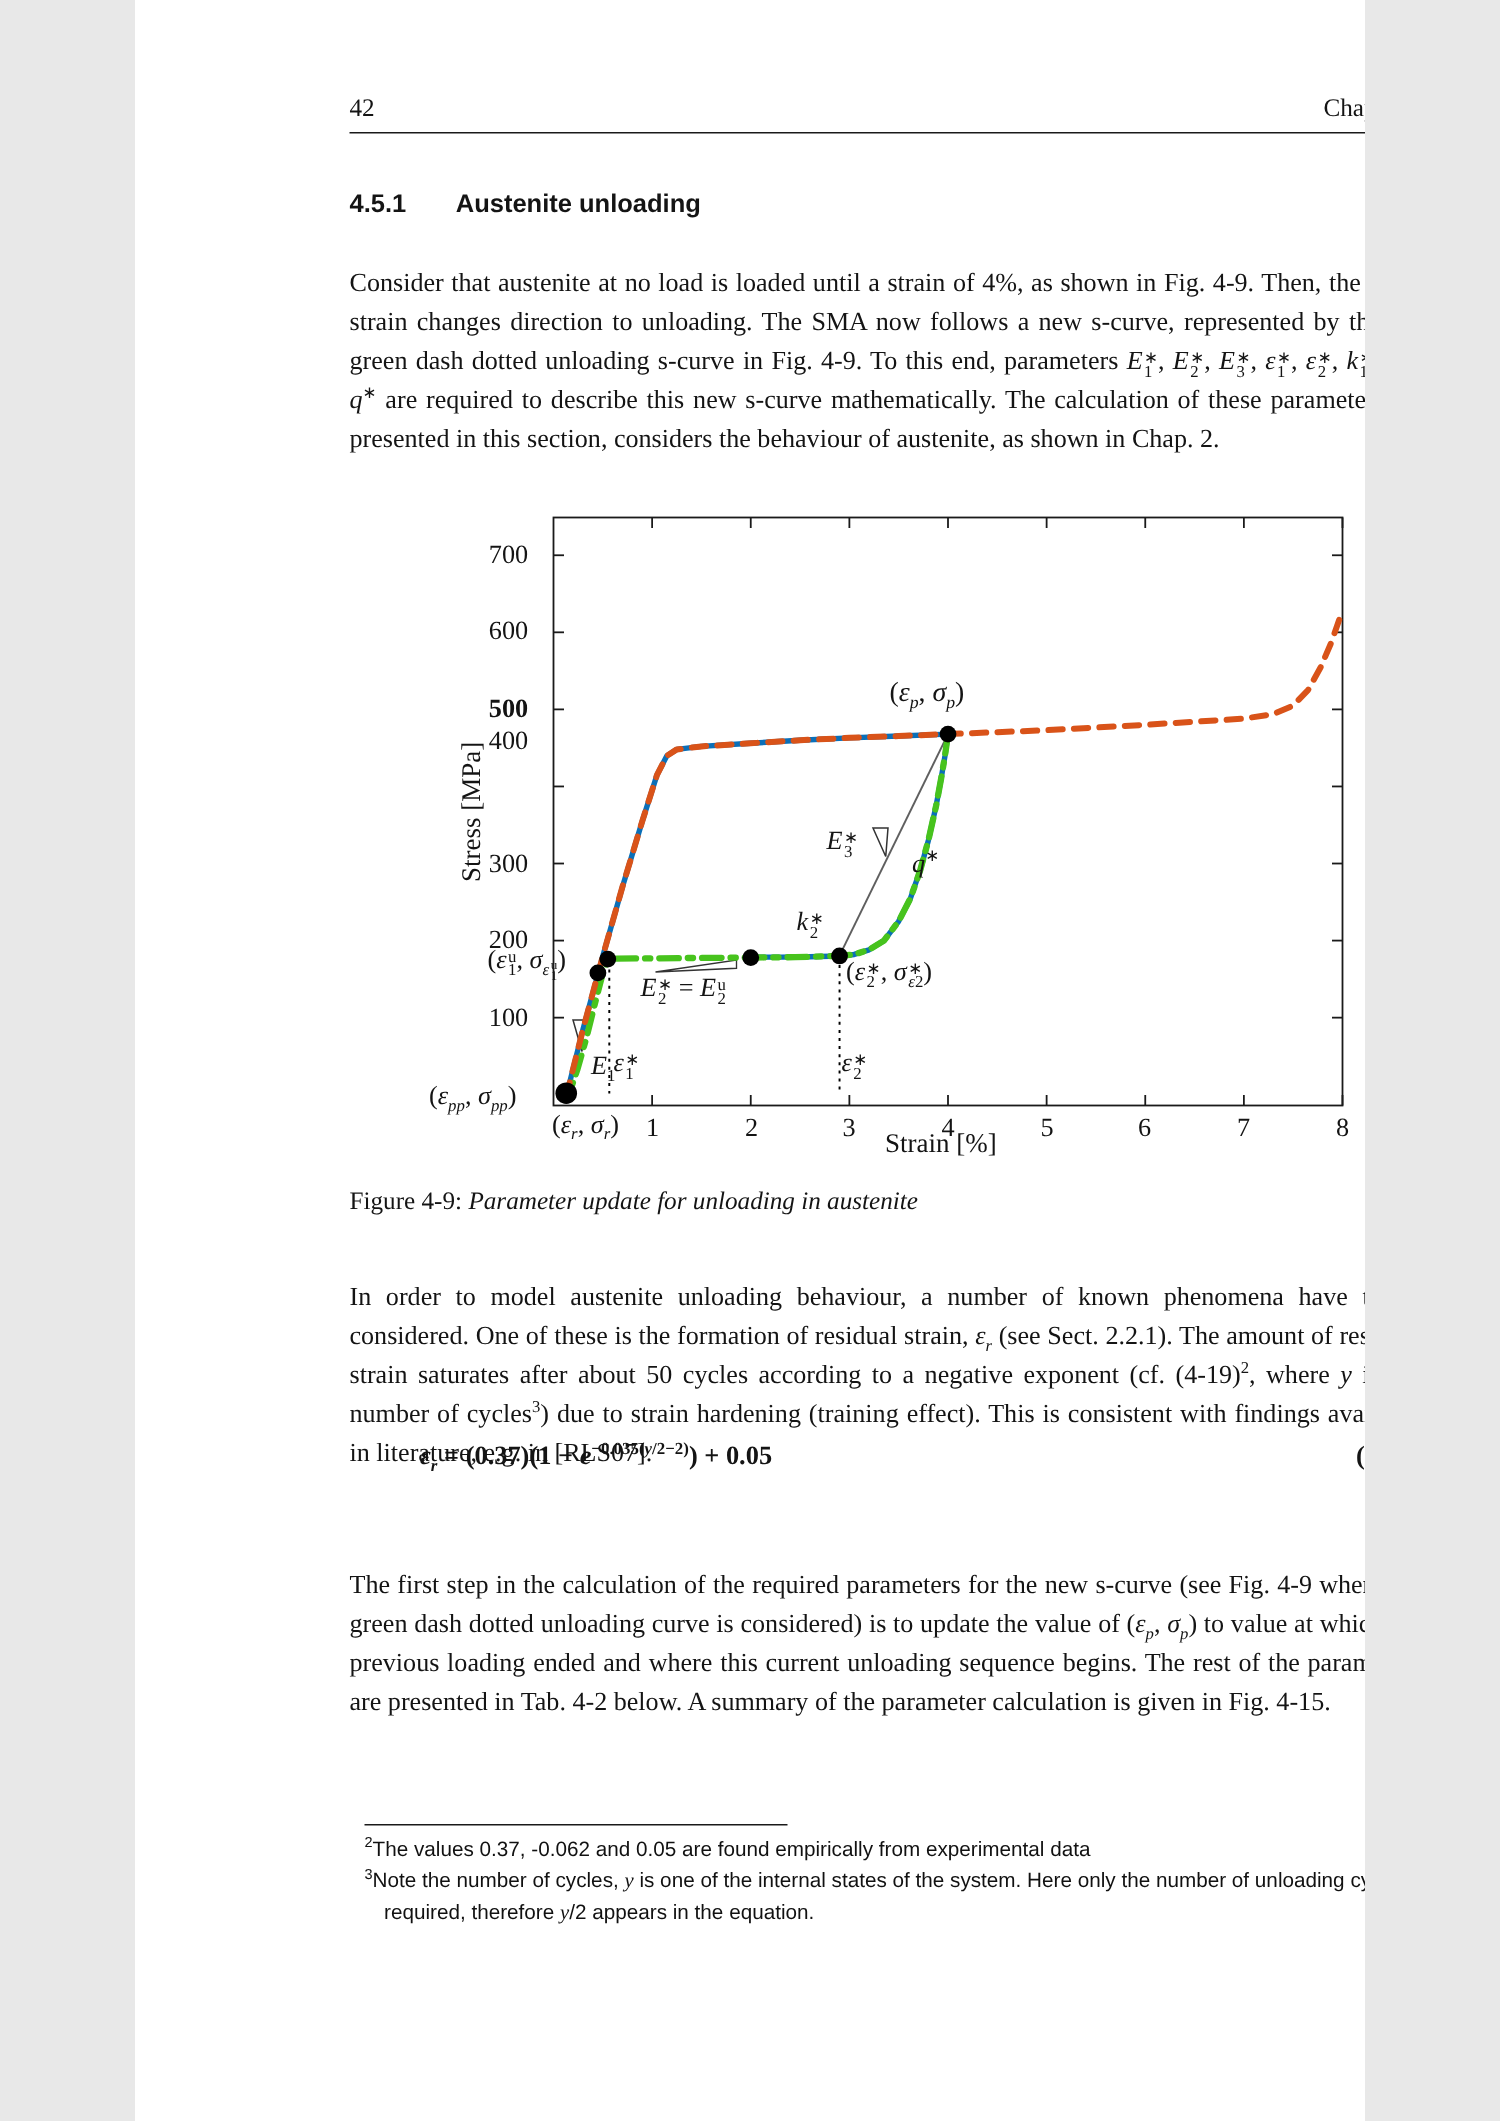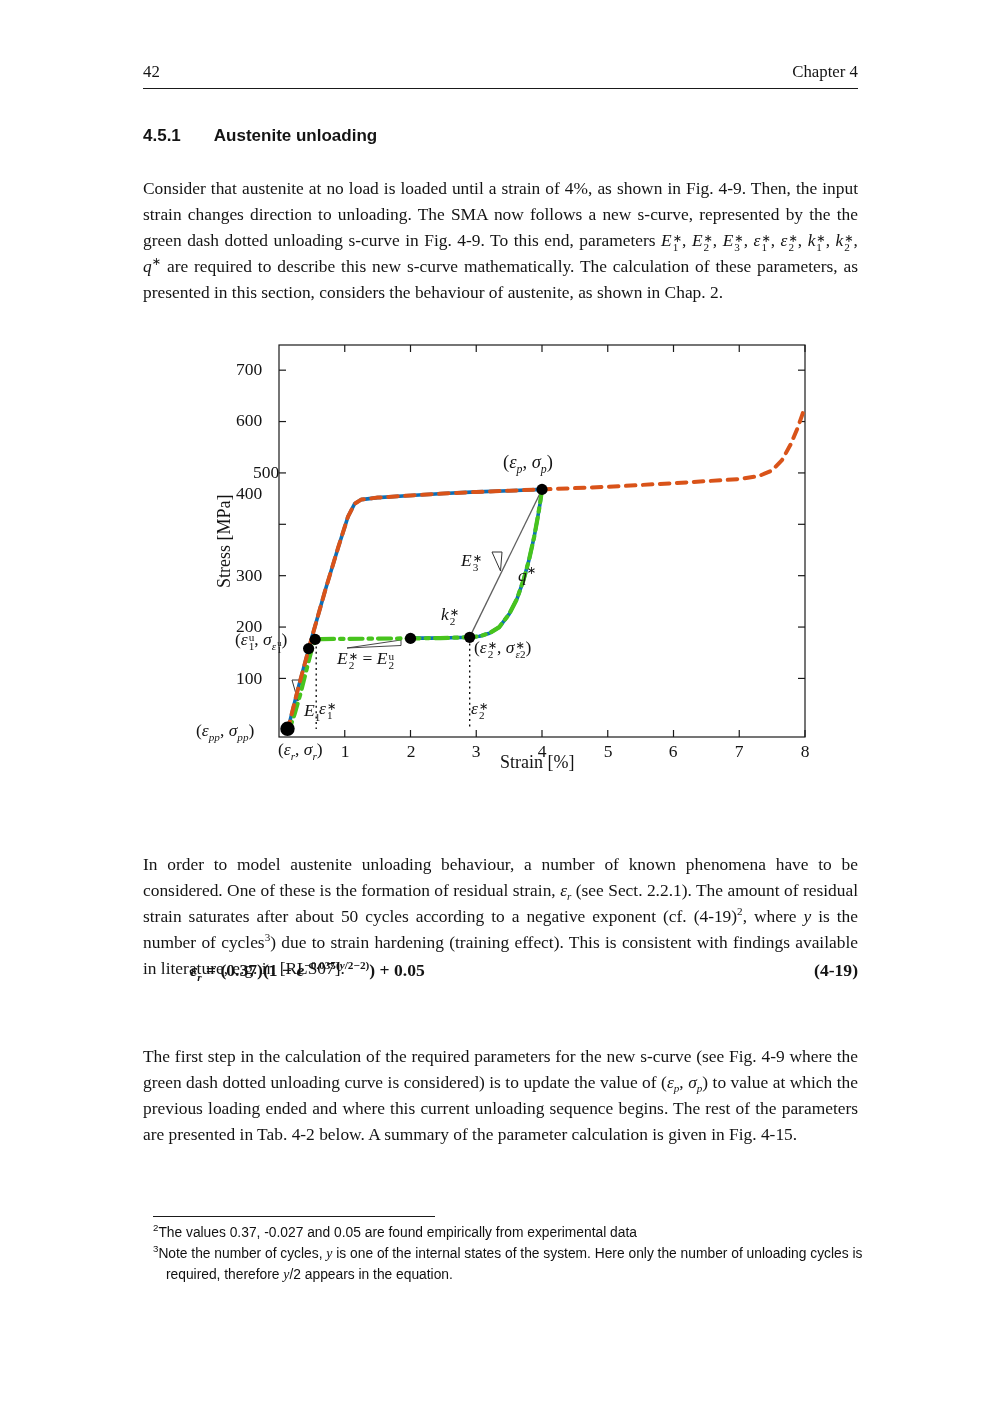--- a/index.html
+++ b/index.html
@@ -1,16 +1,16 @@
 <!DOCTYPE html>
 <html><head>
 <meta charset="utf-8">
 <style>
   html,body{margin:0;padding:0;background:#e8e8e8;}
-  .page{position:relative;width:1000px;height:1414px;background:#ffffff;margin:0 auto;
+  .page{position:relative;width:820px;height:1414px;background:#ffffff;margin:0 auto;
         font-family:"Liberation Serif",serif;color:#141414;overflow:hidden;}
   .abs{position:absolute;}
   .body-text{font-size:17.4px;line-height:26px;text-align:justify;width:715px;}
   .heading{font-family:"Liberation Sans",sans-serif;font-weight:bold;font-size:17px;}
   .hdr{font-size:16.8px;width:715px;}
   .rule{border-top:1.2px solid #1a1a1a;height:0;}
   .caption{font-size:16.8px;}
   .eqrow{font-size:17.6px;width:715px;}
   .fn{font-family:"Liberation Sans",sans-serif;font-size:13.8px;line-height:21px;width:712px;color:#111;}
   .fn-item.hang{padding-left:13px;text-indent:-13px;}
@@ -90,21 +90,21 @@
       <circle cx="287.5" cy="728.8" r="7.2" fill="#000"></circle>
       <circle cx="308.6" cy="648.6" r="5.6" fill="#000"></circle>
       <circle cx="315.2" cy="639.4" r="5.6" fill="#000"></circle>
       <circle cx="410.5" cy="638.4" r="5.6" fill="#000"></circle>
       <circle cx="469.7" cy="637.3" r="5.6" fill="#000"></circle>
       <circle cx="542.0" cy="489.4" r="5.6" fill="#000"></circle>
     </svg>
 
   <div class="ytick" style="left:225px;top:359px;">700</div>
   <div class="ytick" style="left:225px;top:410px;">600</div>
-  <div class="ytick" style="left:242px;top:462px;">500</div>
+  <div class="ytick" style="left:225px;top:462px;font-weight:bold;">500</div>
   <div class="ytick" style="left:225px;top:483px;">400</div>
   <div class="ytick" style="left:225px;top:565px;">300</div>
   <div class="ytick" style="left:225px;top:616px;">200</div>
   <div class="ytick" style="left:225px;top:668px;">100</div>
   <div class="xtick" style="left:332px;top:741px;">1</div>
   <div class="xtick" style="left:398px;top:741px;">2</div>
   <div class="xtick" style="left:463px;top:741px;">3</div>
   <div class="xtick" style="left:529px;top:741px;">4</div>
   <div class="xtick" style="left:595px;top:741px;">5</div>
   <div class="xtick" style="left:660px;top:741px;">6</div>
@@ -120,29 +120,32 @@
   <div class="fig-label" style="left:441px;top:604px;"><i>k</i><span class="ss"><span class="t">∗</span><span class="b">2</span></span></div>
   <div class="fig-label" style="left:474px;top:637px;">(<i>ε</i><span class="ss"><span class="t">∗</span><span class="b">2</span></span>, <i>σ</i><span class="ss"><span class="t">∗</span><span class="b"><i>ε</i>2</span></span>)</div>
   <div class="fig-label" style="left:235px;top:629px;">(<i>ε</i><span class="ss"><span class="t">u</span><span class="b">1</span></span>, <i>σ</i><sub><i>ε</i><span class="ss ss2"><span class="t">u</span><span class="b">1</span></span></sub>)</div>
   <div class="fig-label" style="left:337px;top:648px;"><i>E</i><span class="ss"><span class="t">∗</span><span class="b">2</span></span> = <i>E</i><span class="ss"><span class="t">u</span><span class="b">2</span></span></div>
   <div class="fig-label" style="left:304px;top:700px;"><i>E</i><sub>1</sub></div>
   <div class="fig-label" style="left:319px;top:698px;"><i>ε</i><span class="ss"><span class="t">∗</span><span class="b">1</span></span></div>
   <div class="fig-label" style="left:471px;top:698px;"><i>ε</i><span class="ss"><span class="t">∗</span><span class="b">2</span></span></div>
   <div class="fig-label" style="left:196px;top:720px;">(<i>ε<sub>pp</sub></i>, <i>σ<sub>pp</sub></i>)</div>
   <div class="fig-label" style="left:278px;top:739px;">(<i>ε<sub>r</sub></i>, <i>σ<sub>r</sub></i>)</div>
 
+  <div class="abs caption" style="left:143px;top:791px;">
+    <span>Figure 4-9: </span><i>Parameter update for unloading in austenite</i>
+  </div>
 
   <div class="abs body-text" style="left:143px;top:851px;">In order to model austenite unloading behaviour, a number of known phenomena have to be considered.  One of these is the formation of residual strain, <i>ε<sub>r</sub></i> (see Sect. 2.2.1).  The amount of residual strain saturates after about 50 cycles according to a negative exponent (cf. (4-19)<sup>2</sup>, where <i>y</i> is the number of cycles<sup>3</sup>) due to strain hardening (training effect). This is consistent with findings available in literature, e.g. in [RLS07].</div>
 
   <div class="abs eqrow" style="left:143px;top:960px;font-weight:bold;">
     <span style="margin-left:47px;"><i>ε<sub>r</sub></i> = (0.37)(1 − <i>e</i><sup>−0.035(<i>y</i>/2−2)</sup>) + 0.05</span>
     <span style="float:right;">(4-19)</span>
   </div>
 
   <div class="abs body-text" style="left:143px;top:1043px;">The first step in the calculation of the required parameters for the new s-curve (see Fig. 4-9 where the green dash dotted unloading curve is considered) is to update the value of (<i>ε<sub>p</sub></i>, <i>σ<sub>p</sub></i>) to value at which the previous loading ended and where this current unloading sequence begins.  The rest of the parameters are presented in Tab. 4-2 below.  A summary of the parameter calculation is given in Fig. 4-15.</div>
 
   <div class="abs rule" style="left:153px;top:1216px;width:282px;border-top-width:1px;"></div>
   <div class="abs fn" style="left:153px;top:1222px;">
-    <div class="fn-item"><sup>2</sup><span>The values 0.37, -0.027 and 0.05 are found empirically from experimental data</span></div>
+    <div class="fn-item"><sup>2</sup><span>The values 0.37, -0.062 and 0.05 are found empirically from experimental data</span></div>
     <div class="fn-item hang"><sup>3</sup><span>Note the number of cycles, <i class="serif">y</i> is one of the internal states of the system.  Here only the number of unloading cycles is required, therefore <i class="serif">y</i>/2 appears in the equation.</span></div>
   </div>
 
 </div>
 
 </body></html>

